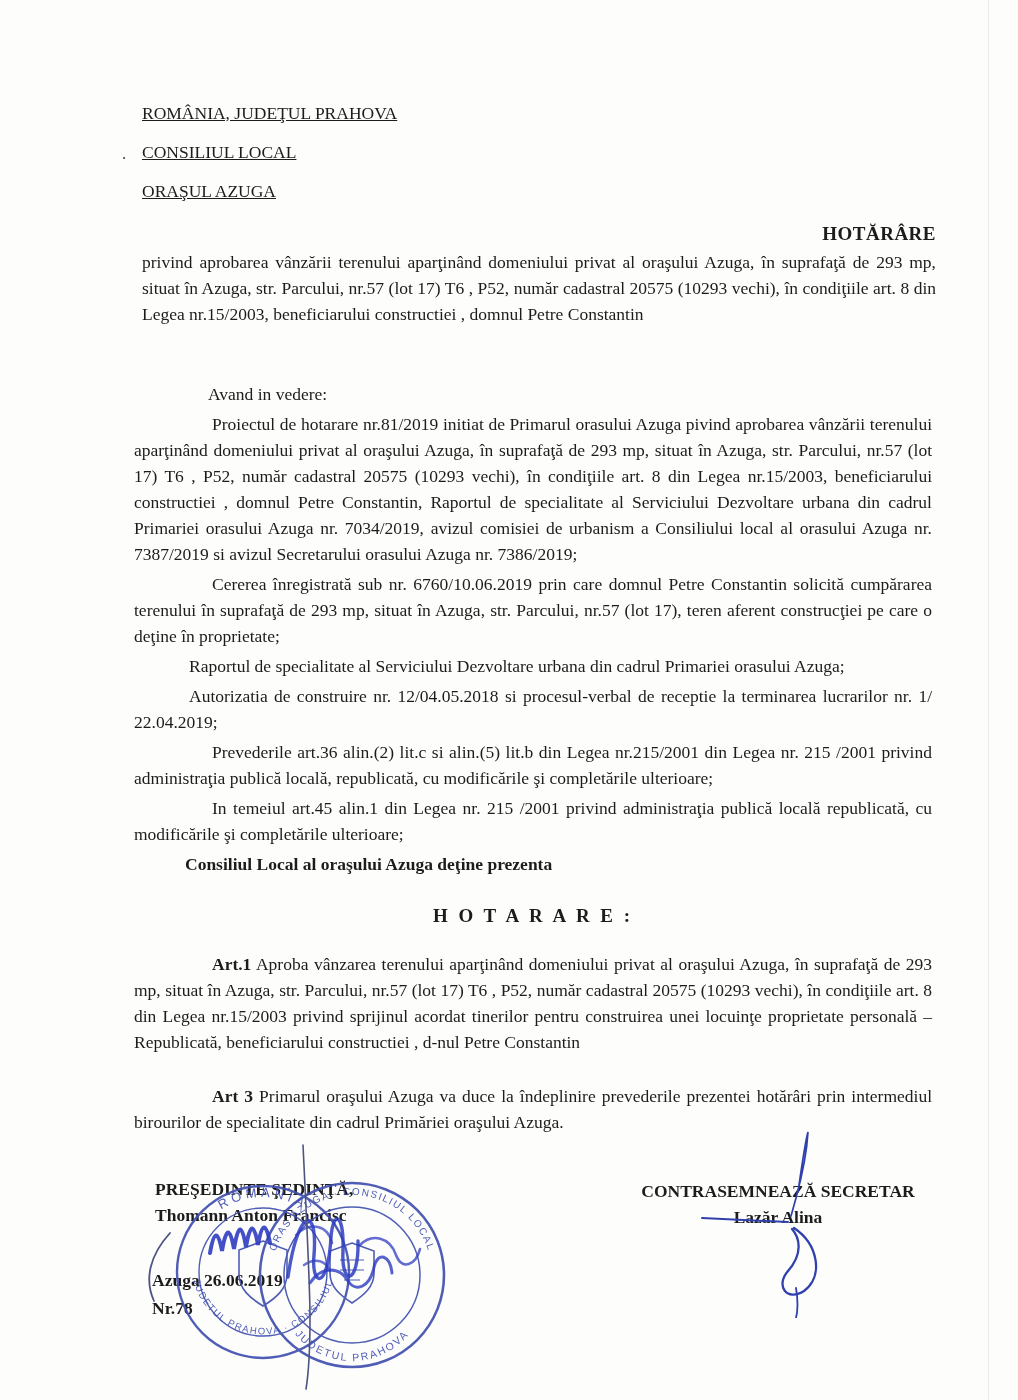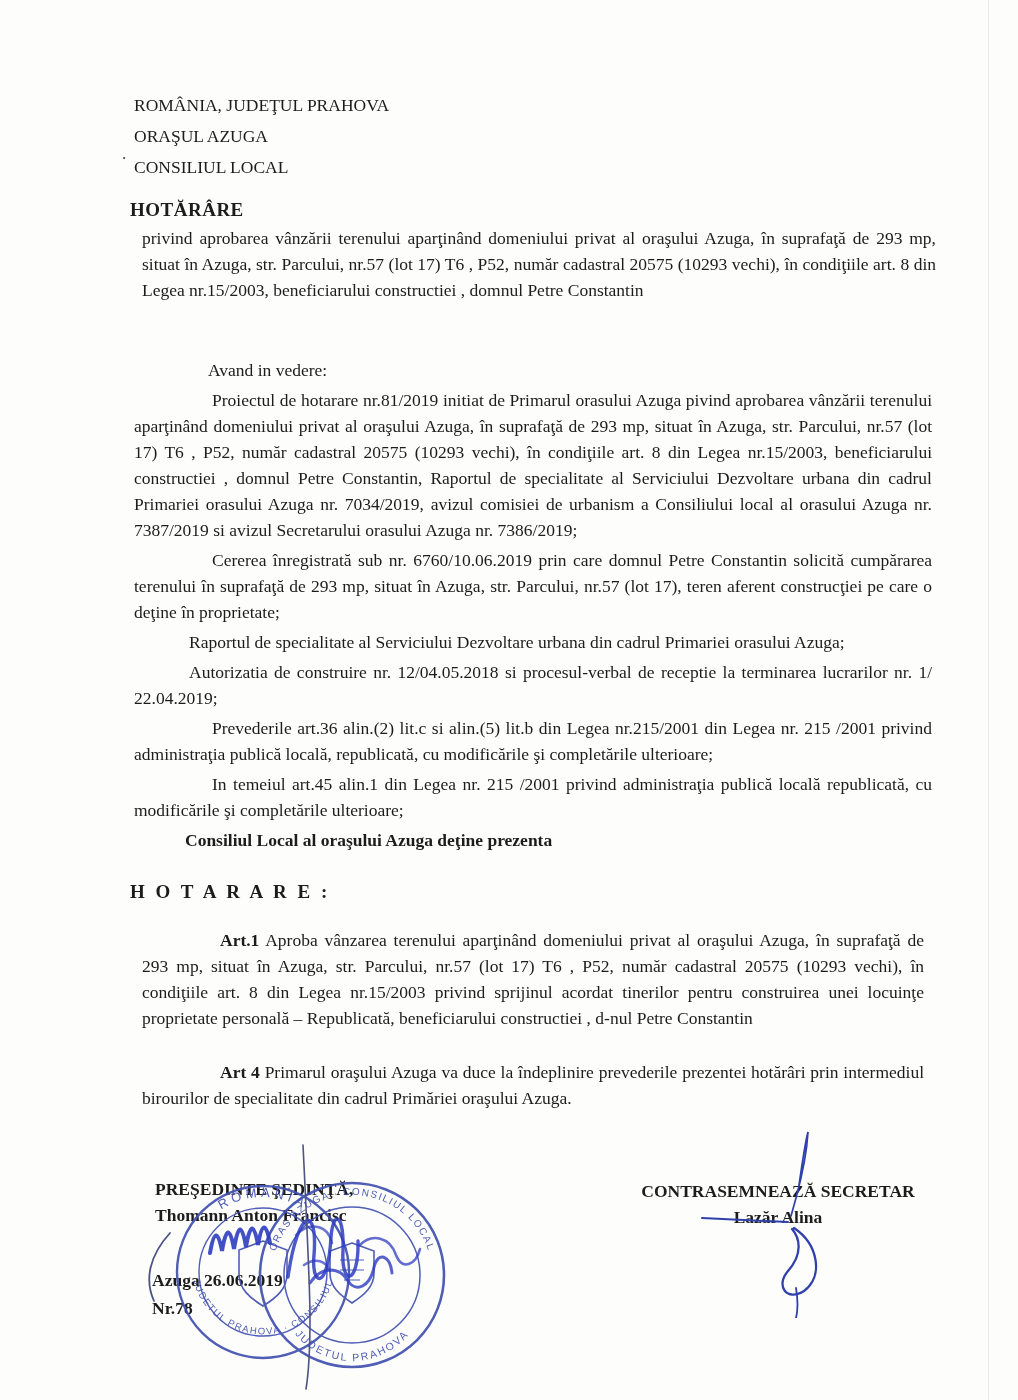--- a/index.html
+++ b/index.html
@@ -16,36 +16,36 @@
     background:#ebebe9;
   }
   .scan-dot{
     position:absolute;left:122px;top:144px;
     font-size:17px;color:#444;
   }
   .col{
     position:absolute;left:130px;top:88px;width:806px;
     font-size:17.5px;line-height:26px;
   }
-  .hdr p{margin:4px;line-height:27px;}
+  .hdr p{margin:12px;line-height:27px;text-decoration:underline;}
   .doc-title{
-    margin:16px 0 0 0;text-align:left;
+    margin:16px 0 0 0;text-align:right;
     font-weight:bold;font-size:19px;letter-spacing:.5px;
   }
   .subtitle{margin:2px 0 0 12px;text-align:justify;}
   .having{margin:54px 0 0 0;text-indent:78px;}
   p.recital{margin:4px;text-align:justify;text-indent:78px;}
   p.recital.sm{text-indent:55px;}
   p.recital.smaller{font-size:16.8px;}
   .adopt{margin:0;font-weight:bold;text-indent:55px;}
   .decision-heading{
-    margin:26px 0 22px 0;text-align:left;font-weight:bold;
+    margin:26px 0 22px 0;text-align:center;font-weight:bold;
     font-size:19px;letter-spacing:3px;
   }
-  p.article{margin:12px;text-align:justify;text-indent:78px;}
+  p.article{margin:4px;text-align:justify;text-indent:78px;}
   p.article .lbl{font-weight:bold;}
   p.article.a1{margin-top:12px;}
   p.article.a2{margin-top:28px;}
   p.article.a3{margin-top:28px;}
   .sig-left{
     position:absolute;left:155px;top:1176px;width:330px;
     font-weight:bold;font-size:17.5px;line-height:26px;
   }
   .sig-left p{margin:0;}
   .sig-right{
@@ -65,42 +65,42 @@
 </head>
 <body>
 
 <div class="page">
   <div class="scan-edge"></div>
   <span class="scan-dot">.</span>
 
   <div class="col">
     <div class="hdr">
       <p>ROMÂNIA, JUDEŢUL PRAHOVA</p>
+      <p>CONSILIUL LOCAL</p>
       <p>ORAŞUL AZUGA</p>
-      <p>CONSILIUL LOCAL</p>
     </div>
 
     <p class="doc-title">HOTĂRÂRE</p>
     <p class="subtitle">privind aprobarea  vânzării terenului aparţinând domeniului privat al oraşului Azuga, în suprafaţă de 293 mp, situat în Azuga, str. Parcului, nr.57 (lot 17) T6 , P52, număr cadastral 20575 (10293 vechi), în condiţiile art. 8 din Legea nr.15/2003,  beneficiarului constructiei , domnul Petre Constantin</p>
 
     <p class="having">Avand in vedere:</p>
 
     <p class="recital">Proiectul de hotarare nr.81/2019 initiat de Primarul orasului Azuga pivind aprobarea vânzării terenului aparţinând domeniului privat al oraşului Azuga, în suprafaţă de 293 mp, situat în Azuga, str. Parcului, nr.57 (lot 17) T6 , P52, număr cadastral 20575 (10293 vechi), în condiţiile art. 8 din Legea nr.15/2003, beneficiarului constructiei , domnul Petre Constantin, Raportul de specialitate al Serviciului Dezvoltare urbana din cadrul Primariei orasului Azuga nr. 7034/2019, avizul comisiei de urbanism a Consiliului local al orasului Azuga nr. 7387/2019 si avizul Secretarului orasului Azuga nr. 7386/2019;</p>
     <p class="recital">Cererea înregistrată sub nr. 6760/10.06.2019 prin care domnul Petre Constantin solicită cumpărarea terenului în suprafaţă de 293 mp, situat în Azuga, str. Parcului, nr.57 (lot 17), teren aferent construcţiei pe care o deţine în proprietate;</p>
     <p class="recital sm">Raportul de specialitate al Serviciului Dezvoltare urbana din cadrul Primariei orasului Azuga;</p>
     <p class="recital sm">Autorizatia de construire nr. 12/04.05.2018 si procesul-verbal de receptie la terminarea lucrarilor nr. 1/ 22.04.2019;</p>
     <p class="recital">Prevederile art.36 alin.(2) lit.c si alin.(5) lit.b din Legea nr.215/2001 din Legea nr. 215 /2001 privind administraţia publică locală, republicată, cu modificările şi completările ulterioare;</p>
     <p class="recital">In temeiul art.45 alin.1 din Legea nr. 215 /2001 privind administraţia publică locală republicată, cu modificările şi completările ulterioare;</p>
 
     <p class="adopt">Consiliul Local al oraşului Azuga deţine prezenta</p>
 
     <p class="decision-heading">H O T A R A R E :</p>
 
     <p class="article a1"><span class="lbl">Art.1</span> <span>Aproba  vânzarea terenului aparţinând domeniului privat al oraşului Azuga, în suprafaţă de 293 mp, situat în Azuga, str. Parcului, nr.57 (lot 17) T6 , P52, număr cadastral 20575 (10293 vechi), în condiţiile art. 8 din Legea nr.15/2003 privind sprijinul acordat tinerilor pentru construirea unei locuinţe proprietate personală – Republicată,  beneficiarului constructiei , d-nul Petre Constantin</span></p>
-    <p class="article a3"><span class="lbl">Art 4</span> <span>Primarul oraşului Azuga va duce la îndeplinire prevederile prezentei hotărâri prin intermediul birourilor de specialitate din cadrul Primăriei oraşului Azuga.</span></p>
+    <p class="article a3"><span class="lbl">Art 3</span> <span>Primarul oraşului Azuga va duce la îndeplinire prevederile prezentei hotărâri prin intermediul birourilor de specialitate din cadrul Primăriei oraşului Azuga.</span></p>
   </div>
 
   <div class="sig-left">
     <p>PREŞEDINTE ŞEDINŢĂ,</p>
     <p>Thomann Anton Francisc</p>
   </div>
 
   <div class="sig-right">
     <p>CONTRASEMNEAZĂ  SECRETAR</p>
     <p>Lazăr Alina</p>

